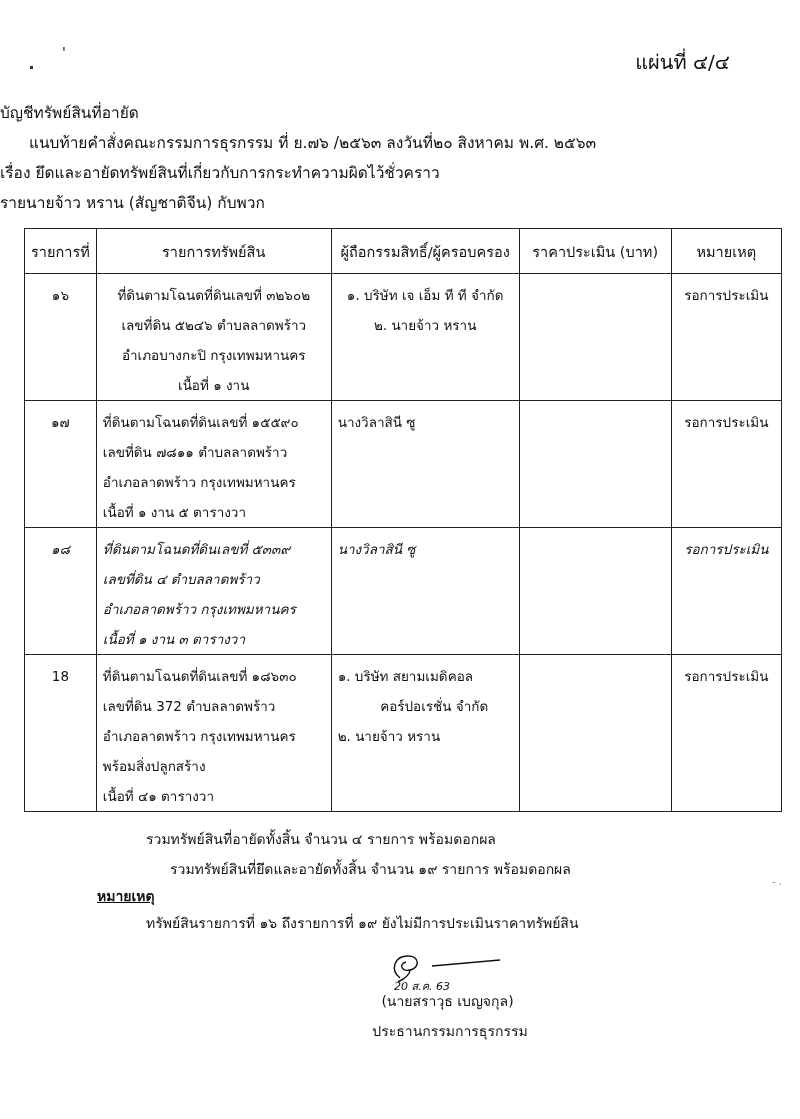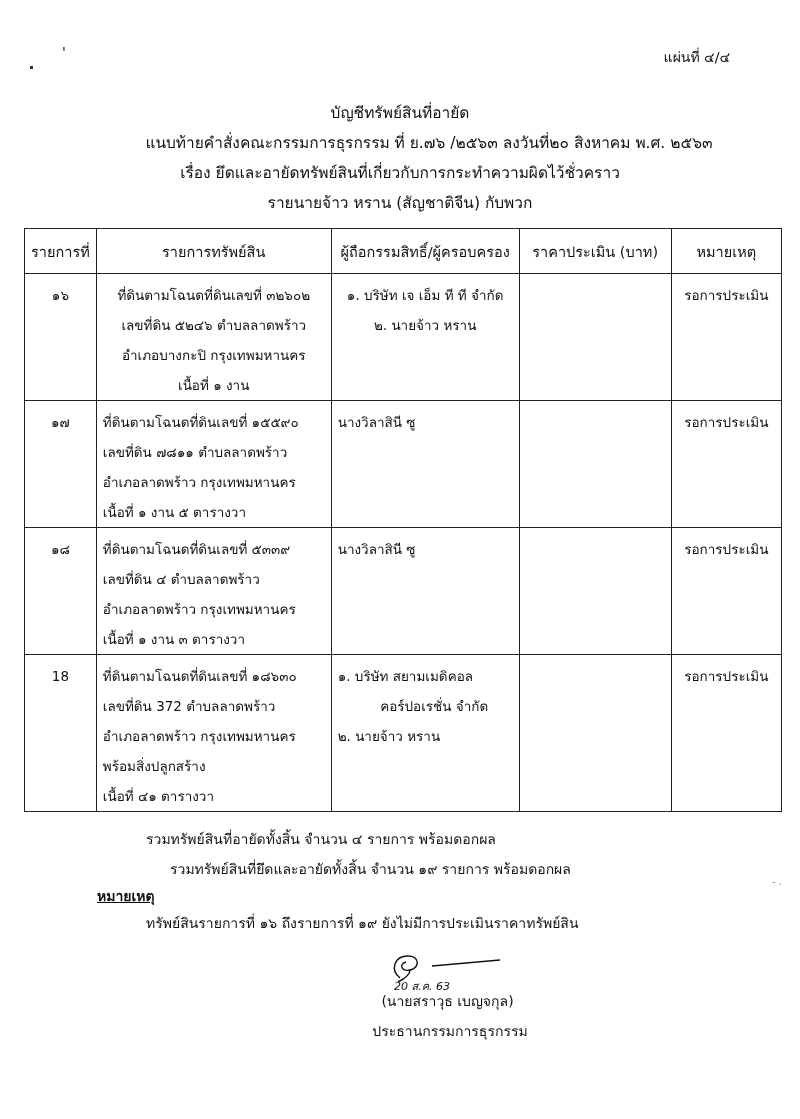--- a/index.html
+++ b/index.html
@@ -1,40 +1,40 @@
 <!DOCTYPE html>
 <html><head>
 <meta charset="utf-8">
 <style>
   html, body { margin:0; padding:0; background:#ffffff; }
   body { width:800px; height:1119px; position:relative; overflow:hidden;
          font-family:"DejaVu Sans", "Liberation Sans", sans-serif; color:#111; }
   .abs { position:absolute; }
-  .page-no { top:46px; right:70px; font-size:14px; }
+  .page-no { top:46px; right:70px; font-size:20px; }
   .speck1 { top:44px; left:62px; font-size:14px; }
   .speck2 { top:66px; left:30px; width:3px; height:3px; background:#333; }
-  .title { left:0; width:800px; text-align:center; font-size:15.5px; }
+  .title { left:0; width:800px; text-align:left; font-size:15.5px; }
   .t1 { top:100px; }
   .t2 { top:130px;padding-left:29px; }
   .t3 { top:160px; }
   .t4 { top:190px; }
 
   table.assets { position:absolute; left:24px; top:228px; width:758px;
     border-collapse:collapse; font-size:13.5px; }
   table.assets th, table.assets td { border:1.3px solid #222; vertical-align:top; }
   table.assets th { height:42px; font-weight:normal; font-size:14.5px; vertical-align:middle; }
   table.assets td { padding:6px 6px 0 6px; line-height:30px; }
   .c1 { width:62px; text-align:center;margin-top:8px; }
   .c2 { width:226px; }
   .c3 { width:178px; }
   .c4 { width:155px; }
   .c5 { width:105px; text-align:center; }
   tr.r16 td { height:118px;text-align:center; }
   tr.r17 td { height:120px; }
-  tr.r18 td { height:120px; }
+  tr.r18 td { height:120px;font-style:italic; }
   tr.r19 td { height:144px; }
   .line { display:block; white-space:nowrap; }
   .indent { padding-left:18px;text-align:center; }
 
   .summary { left:146px; font-size:14px; }
   .s1 { top:828px; }
   .s2 { top:858px;margin-left:24px; }
   .note-h { top:885px; left:97px; font-size:14px; text-decoration:underline; font-weight:bold; }
   .note-t { top:912px; left:146px; font-size:14px; }
 

